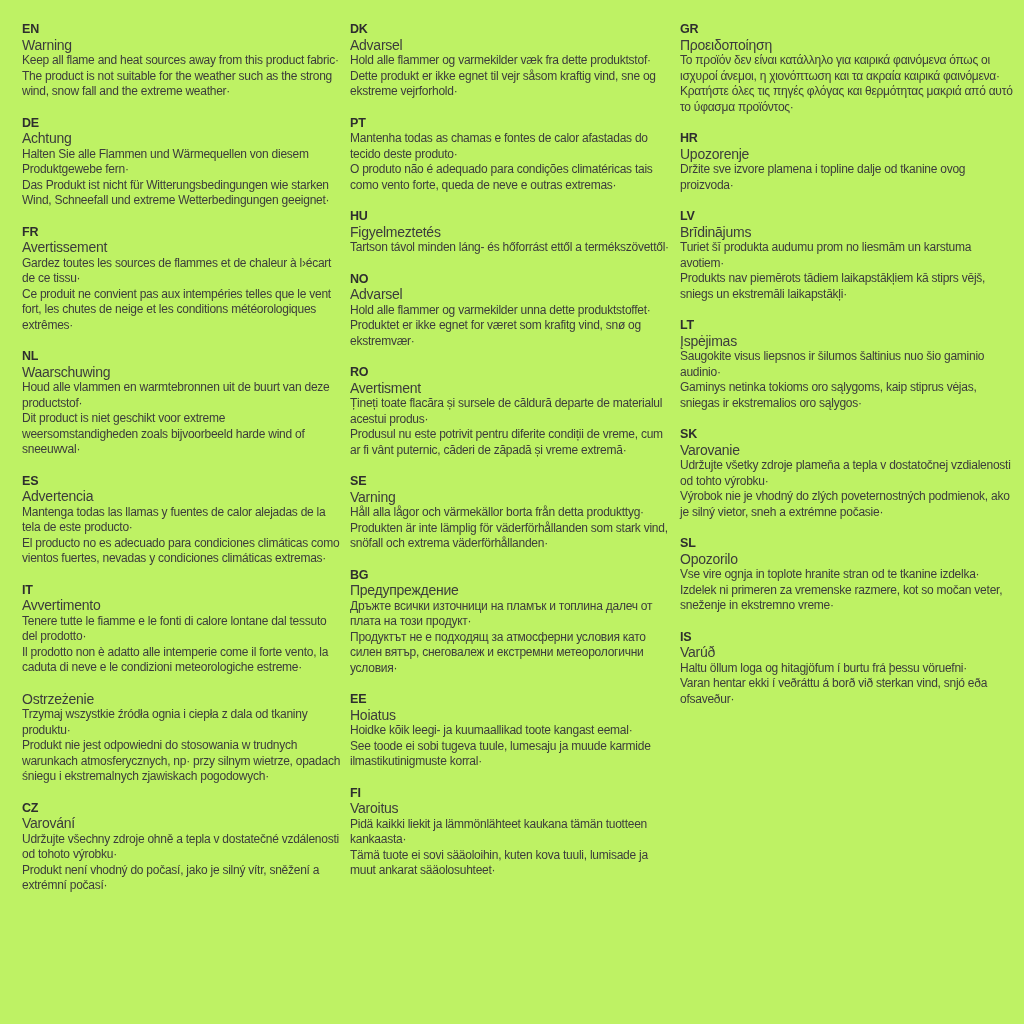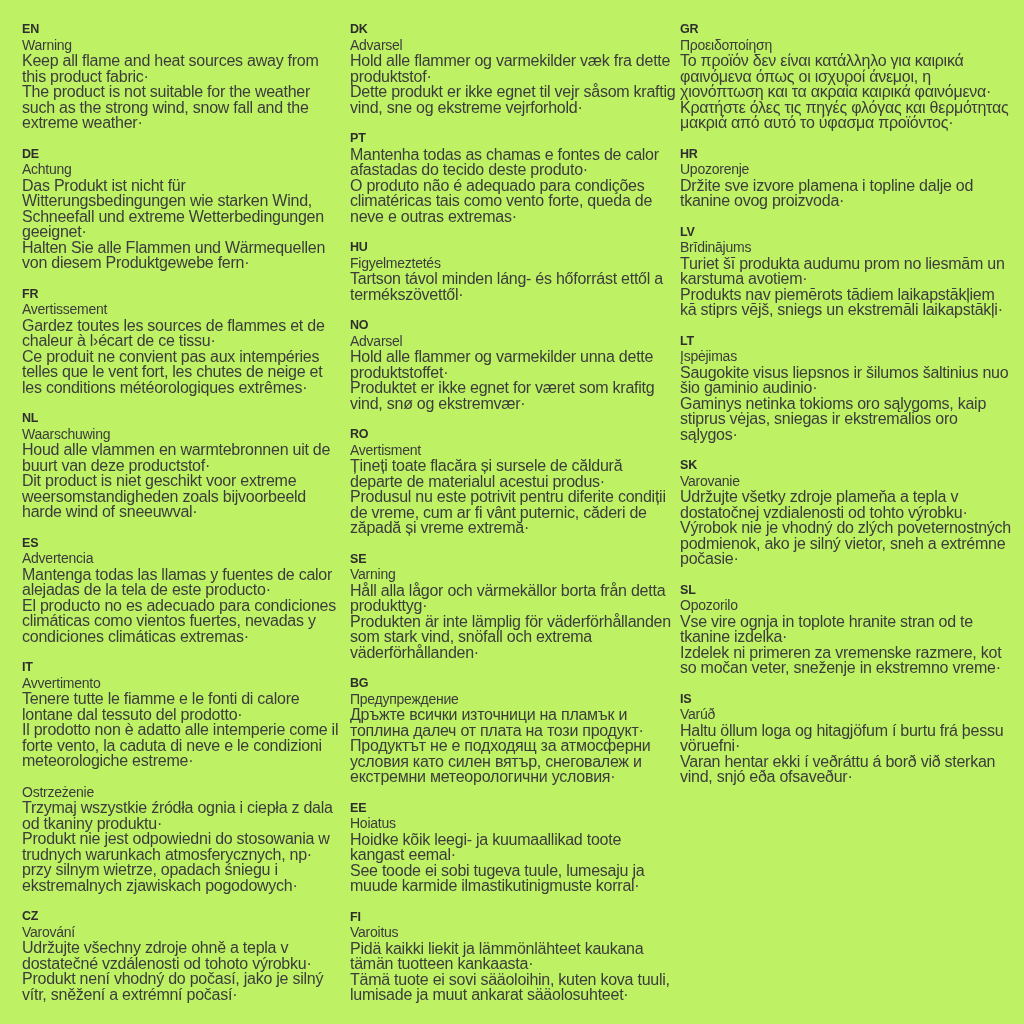--- a/index.html
+++ b/index.html
@@ -38,41 +38,41 @@
     letter-spacing: -0.2px;
     color: #2e2e2e;
   }
   .title {
     font-size: 14px;
     line-height: 15.5px;
     letter-spacing: -0.25px;
   }
   .language-section p {
     margin: 0;
-    font-size: 16px;
+    font-size: 12px;
     line-height: 15.5px;
     letter-spacing: -0.25px;
   }
 </style>
 </head>
 <body>
 
 <div class="sheet">
   <div class="column c1">
       <div class="language-section">
         <div class="code">EN</div>
         <div class="title">Warning</div>
         <p>Keep all flame and heat sources away from this product fabric·</p>
         <p>The product is not suitable for the weather such as the strong wind, snow fall and the extreme weather·</p>
       </div>
       <div class="language-section">
         <div class="code">DE</div>
         <div class="title">Achtung</div>
+        <p>Halten Sie alle Flammen und Wärmequellen von diesem Produktgewebe fern·</p>
         <p>Das Produkt ist nicht für Witterungsbedingungen wie starken Wind, Schneefall und extreme Wetterbedingungen geeignet·</p>
-        <p>Halten Sie alle Flammen und Wärmequellen von diesem Produktgewebe fern·</p>
       </div>
       <div class="language-section">
         <div class="code">FR</div>
         <div class="title">Avertissement</div>
         <p>Gardez toutes les sources de flammes et de chaleur à l›écart de ce tissu·</p>
         <p>Ce produit ne convient pas aux intempéries telles que le vent fort, les chutes de neige et les conditions météorologiques extrêmes·</p>
       </div>
       <div class="language-section">
         <div class="code">NL</div>
         <div class="title">Waarschuwing</div>

